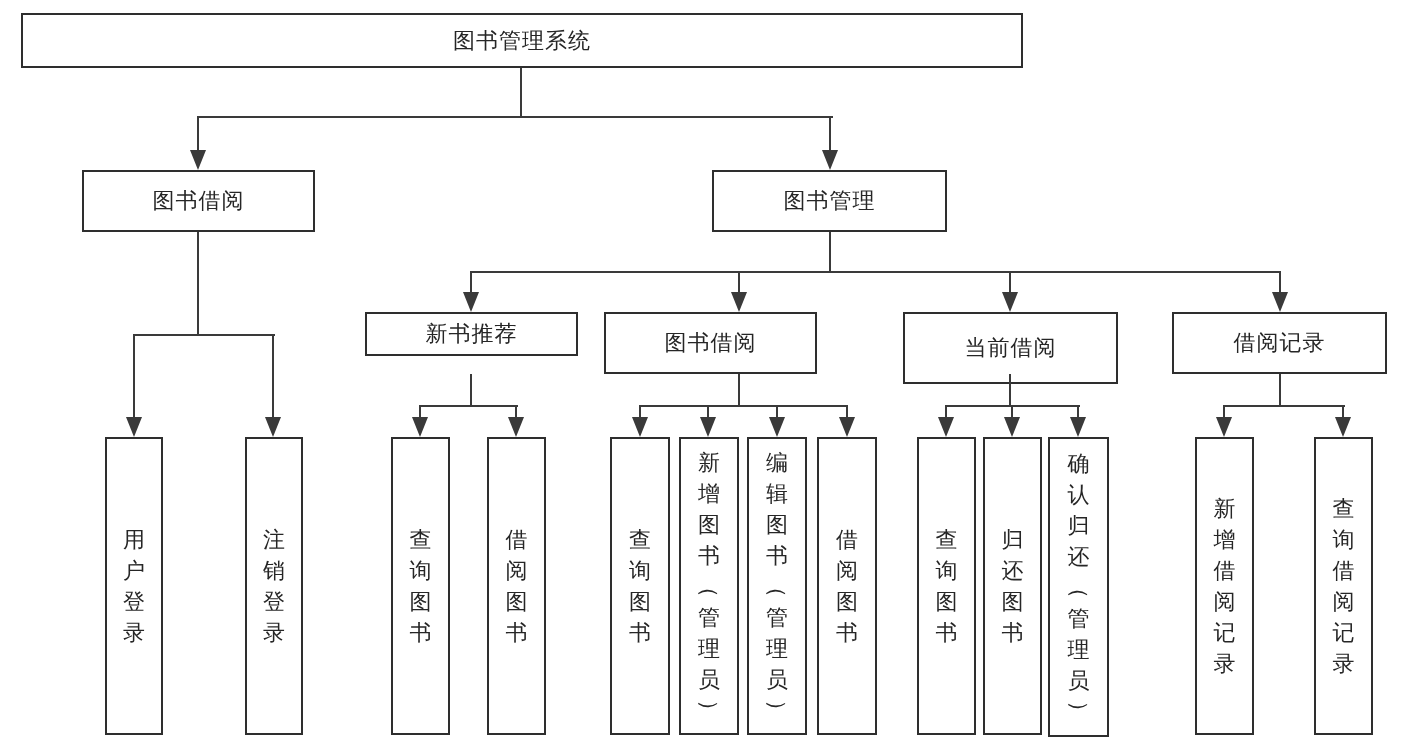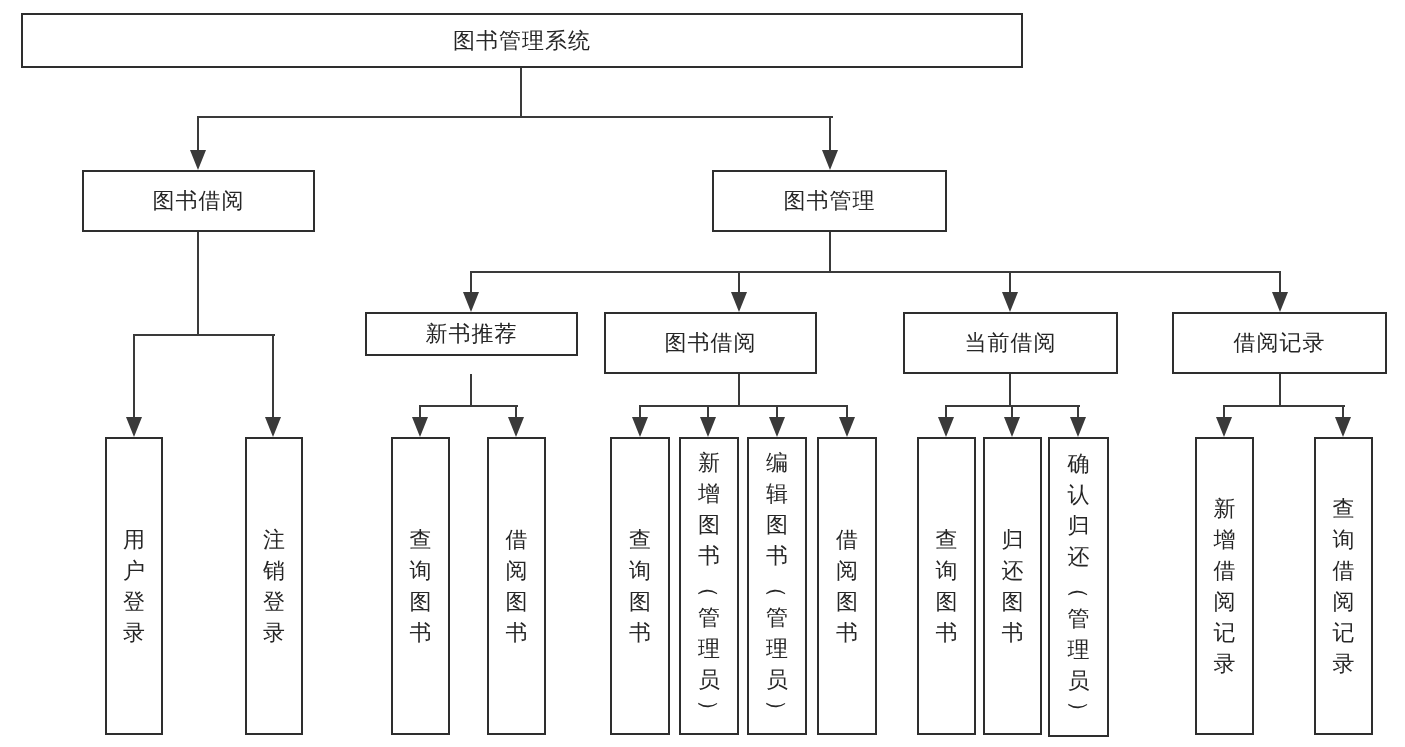--- a/index.html
+++ b/index.html
@@ -49,21 +49,21 @@
   <div class="box h" style="left:712px;top:170px;width:235px;height:62px">
     <span>图书管理</span>
   </div>
 
   <div class="box h" style="left:365px;top:312px;width:213px;height:44px">
     <span>新书推荐</span>
   </div>
   <div class="box h" style="left:604px;top:312px;width:213px;height:62px">
     <span>图书借阅</span>
   </div>
-  <div class="box h" style="left:903px;top:312px;width:215px;height:62px">
+  <div class="box h" style="left:903px;top:312px;width:215px;height:72px">
     <span>当前借阅</span>
   </div>
   <div class="box h" style="left:1172px;top:312px;width:215px;height:62px">
     <span>借阅记录</span>
   </div>
 
   <div class="box v" style="left:105px;top:437px;width:58px;height:298px">
     <span class="vtext">
         <span class="vchar">用</span>
         <span class="vchar">户</span>

